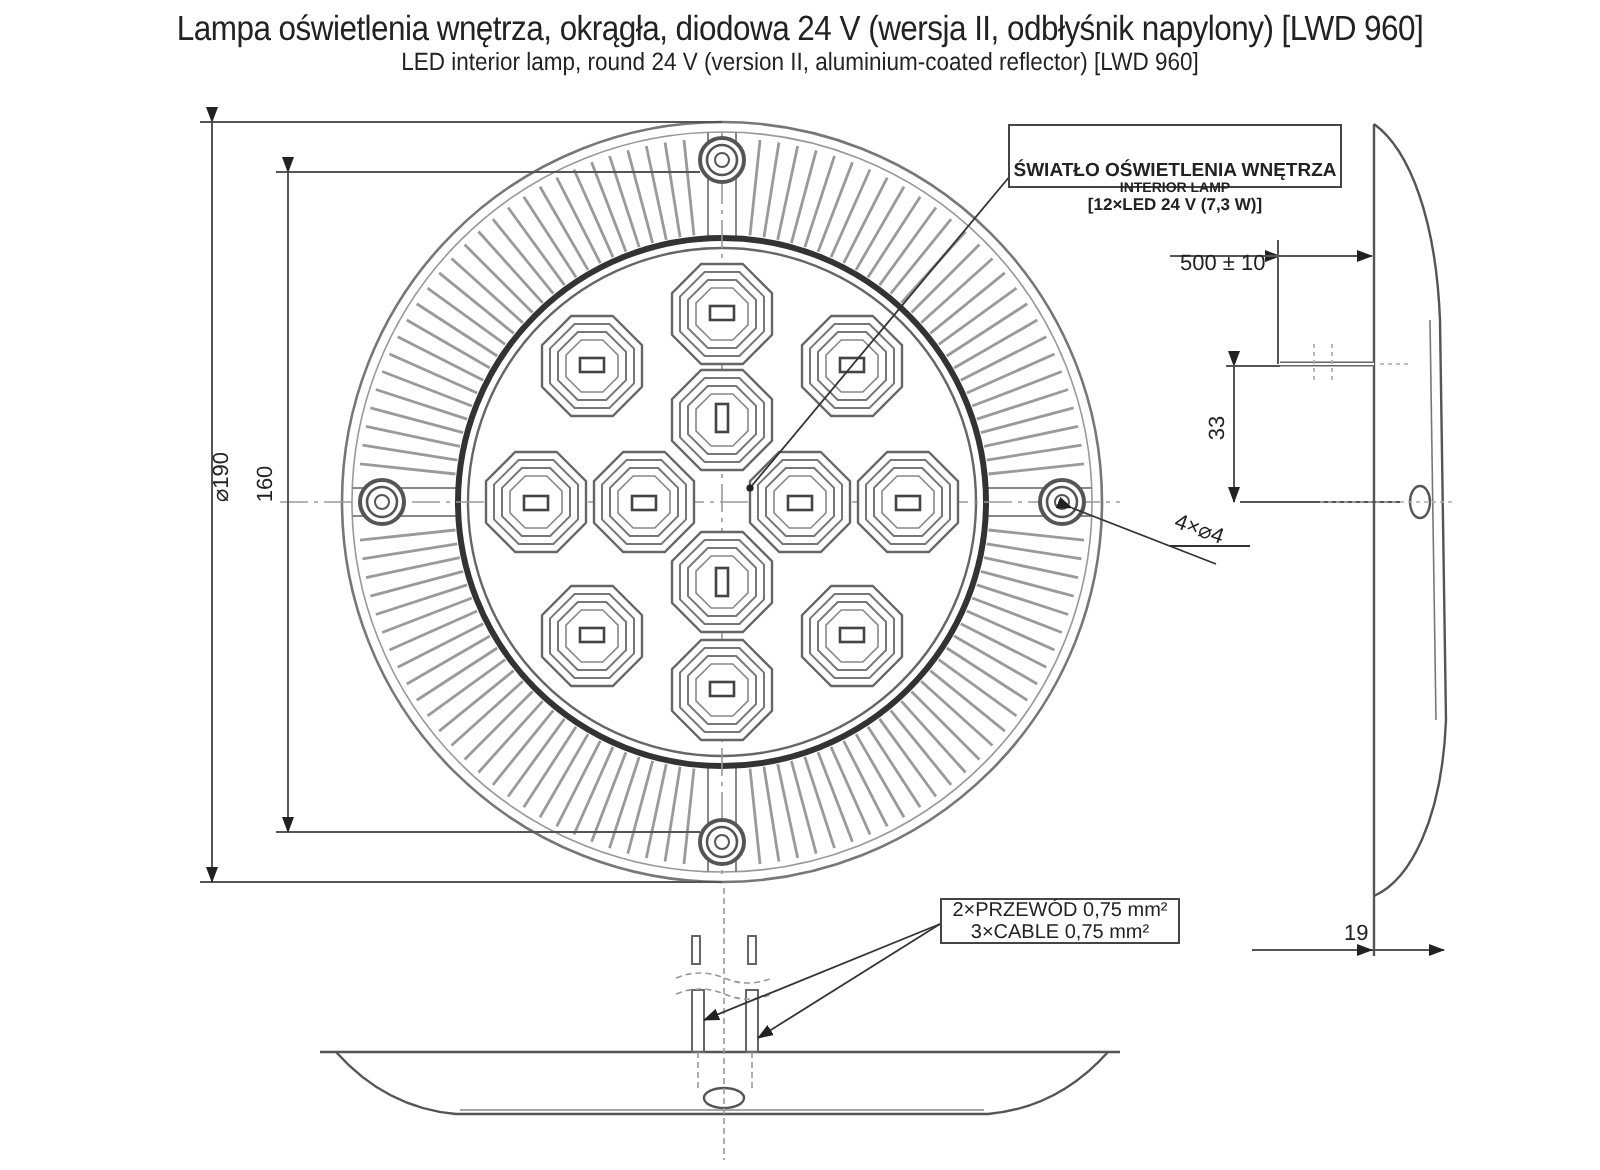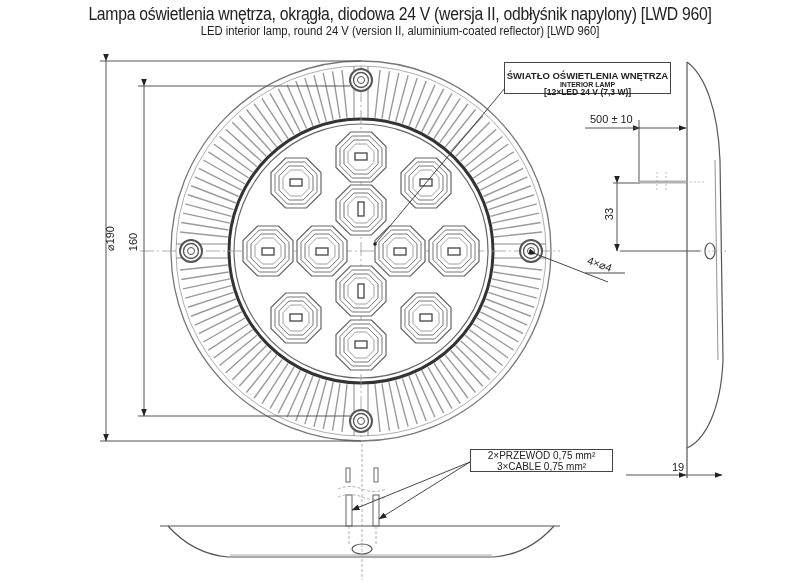--- a/index.html
+++ b/index.html
@@ -1,25 +1,25 @@
 <!DOCTYPE html>
 <html><head>
 <meta charset="utf-8">
 <style>
   html, body { margin: 0; padding: 0; background: #ffffff; }
   body { width: 800px; height: 585px; position: relative; overflow: hidden; font-family: "Liberation Sans", sans-serif; }
   .title-pl { position: absolute; left: 0; top: 4px; width: 800px; text-align: center; font-size: 17.5px; color: #222; letter-spacing: -0.3px; transform: scaleX(0.9); transform-origin: center; }
   .title-en { position: absolute; left: 0; top: 24px; width: 800px; text-align: center; font-size: 12.5px; color: #222; transform: scaleX(0.9); transform-origin: center; }
   svg.drawing { position: absolute; left: 0; top: 0; }
   .label-box { position: absolute; border: 1.2px solid #444; background: #fff; text-align: center; color: #222; font-weight: bold; line-height: 1.05; }
-  .box-lamp { left: 504px; top: 62px; width: 167px; height: 32px; font-size: 8.5px; padding-top: 8px; box-sizing: border-box; }
+  .box-lamp { left: 504px; top: 62px; width: 167px; height: 32px; font-size: 8.5px; padding-top: 18px; box-sizing: border-box; }
   .box-lamp .l1 { font-size: 9.5px; }
   .box-lamp .l2 { font-size: 7px; }
   .box-lamp .l3 { font-size: 8.5px; }
-  .box-cable { left: 470px; top: 449px; width: 143px; height: 23px; font-size: 10px; font-weight: normal; padding-top: 1px; box-sizing: border-box; line-height: 1.05; }
+  .box-cable { left: 470px; top: 449px; width: 120px; height: 23px; font-size: 10px; font-weight: normal; padding-top: 1px; box-sizing: border-box; line-height: 1.05; }
   .dim { position: absolute; font-size: 11px; color: #222; }
   .dim.rot { transform: rotate(-90deg); transform-origin: center; }
 </style>
 </head>
 <body>
 
 <div class="title-pl">Lampa oświetlenia wnętrza, okrągła, diodowa 24 V (wersja II, odbłyśnik napylony) [LWD 960]</div>
 <div class="title-en">LED interior lamp, round 24 V (version II, aluminium-coated reflector) [LWD 960]</div>
 
 <svg class="drawing" width="800" height="585" viewBox="0 0 800 585" xmlns="http://www.w3.org/2000/svg">
@@ -287,16 +287,16 @@
   <div class="l2">INTERIOR LAMP</div>
   <div class="l3">[12×LED 24 V (7,3 W)]</div>
 </div>
 <div class="label-box box-cable">
   <div>2×PRZEWÓD 0,75 mm²</div>
   <div>3×CABLE 0,75 mm²</div>
 </div>
 
 <div class="dim rot" style="left:98px; top:232px;">⌀190</div>
 <div class="dim rot" style="left:124px; top:236px;">160</div>
-<div class="dim" style="left:590px; top:113px;">500 ± 10</div>
+<div class="dim" style="left:590px; top:126px;">500 ± 10</div>
 <div class="dim rot" style="left:603px; top:208px;">33</div>
 <div class="dim" style="left:587px; top:258px; transform: rotate(20deg);">4×⌀4</div>
 <div class="dim" style="left:672px; top:461px;">19</div>
 
 </body></html>

